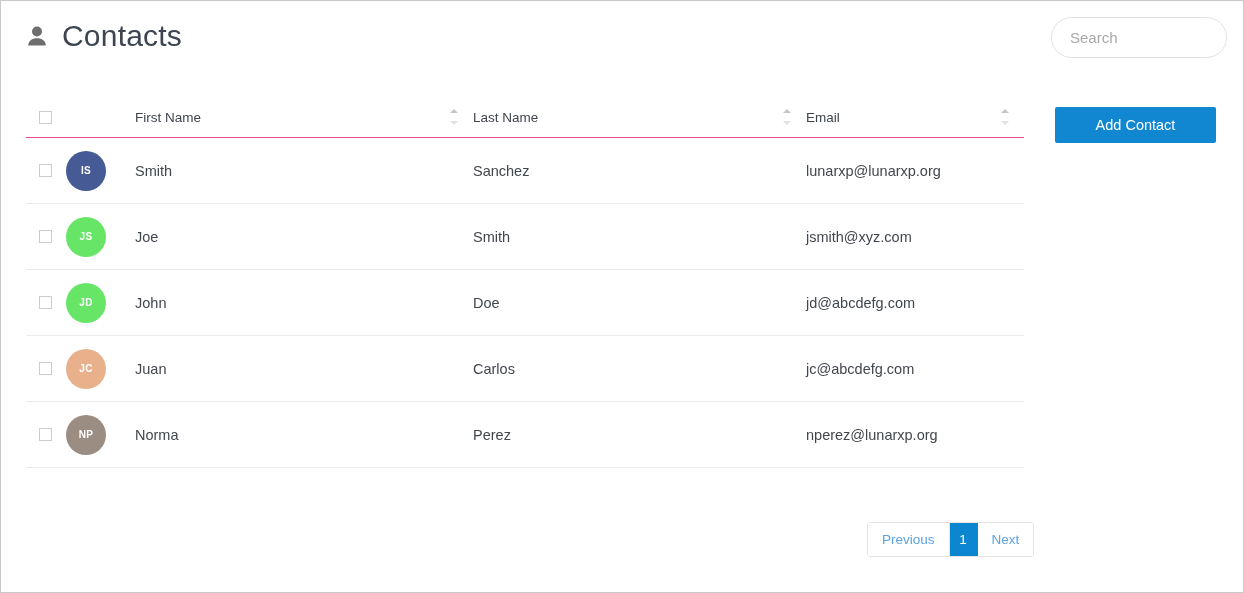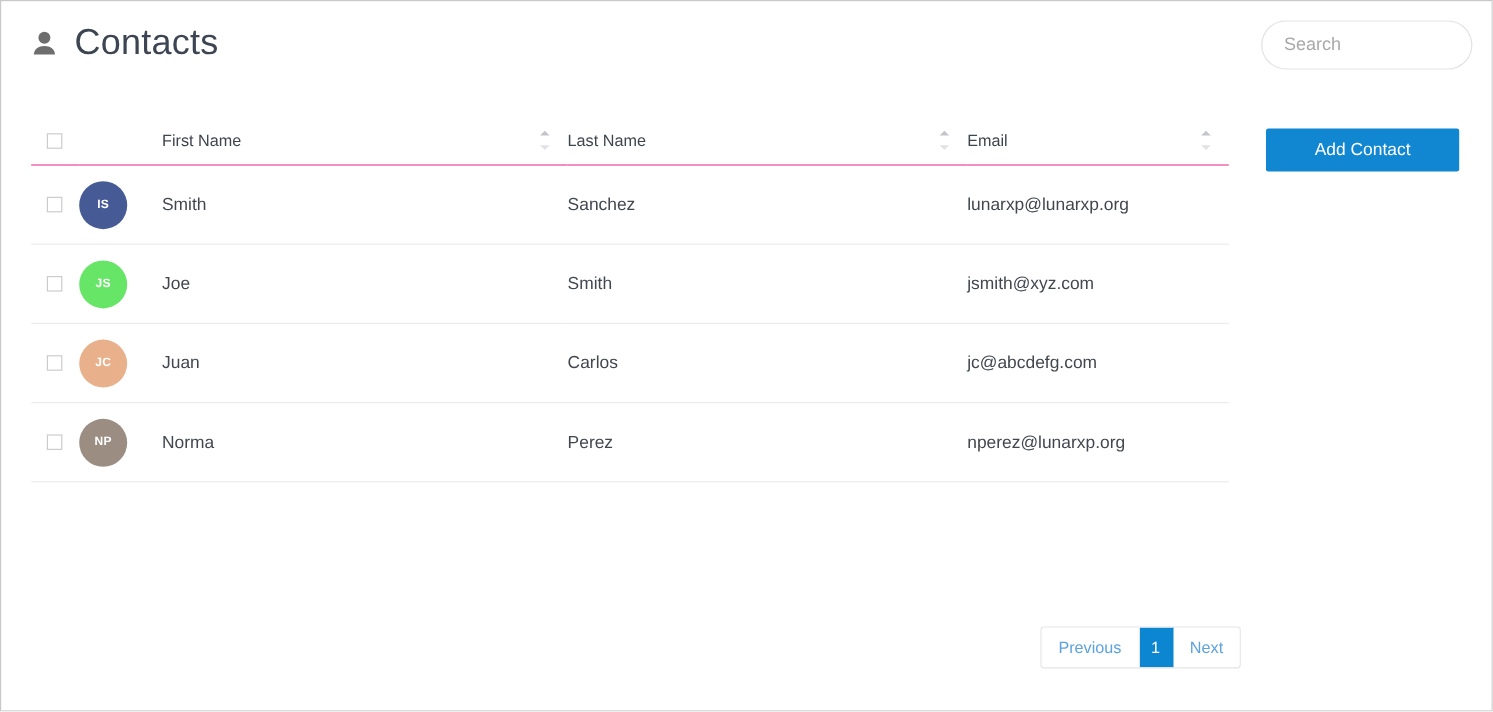--- a/index.html
+++ b/index.html
@@ -287,20 +287,31 @@
             </td>
             <td class="cell">Joe</td>
             <td class="cell">Smith</td>
             <td class="cell">jsmith@xyz.com</td>
           </tr>
           <tr class="contact-row">
             <td class="cell">
               <span class="checkbox"></span>
             </td>
             <td class="cell">
+              <span class="avatar" style="background: rgb(103, 229, 103);">JD</span>
+            </td>
+            <td class="cell">John</td>
+            <td class="cell">Doe</td>
+            <td class="cell">jd@abcdefg.com</td>
+          </tr>
+          <tr class="contact-row">
+            <td class="cell">
+              <span class="checkbox"></span>
+            </td>
+            <td class="cell">
               <span class="avatar" style="background: rgb(232, 177, 140);">JC</span>
             </td>
             <td class="cell">Juan</td>
             <td class="cell">Carlos</td>
             <td class="cell">jc@abcdefg.com</td>
           </tr>
           <tr class="contact-row">
             <td class="cell">
               <span class="checkbox"></span>
             </td>

